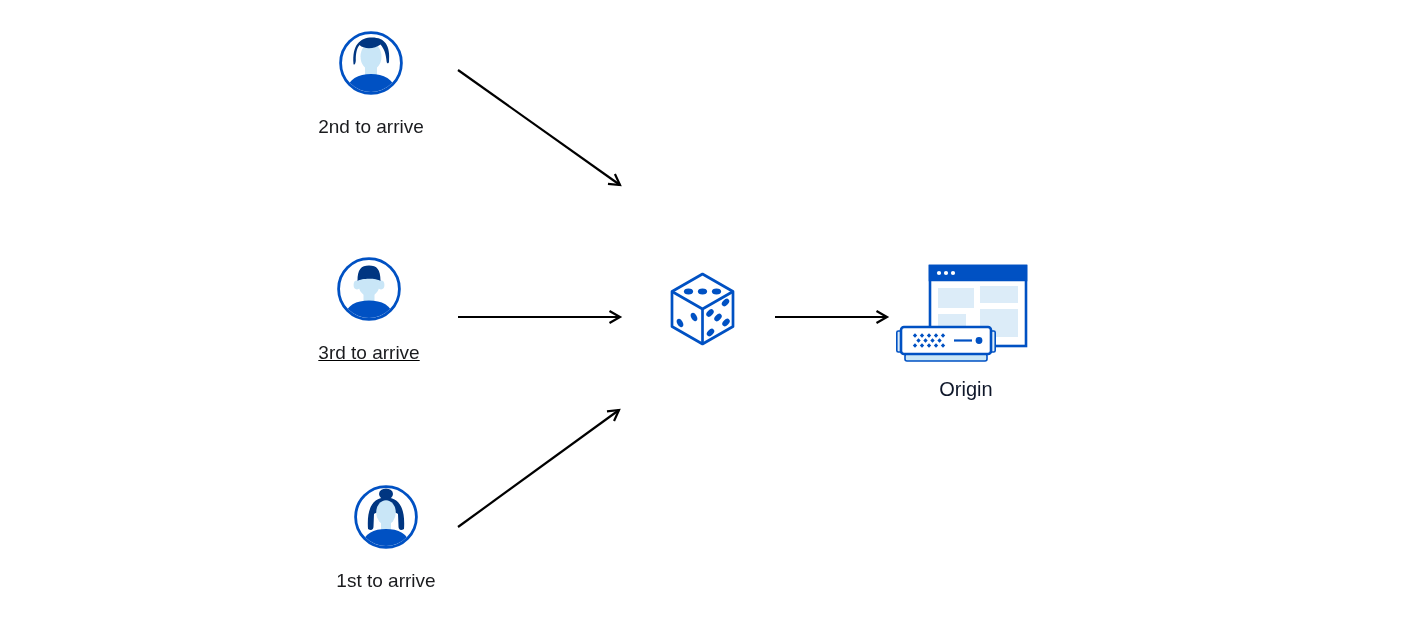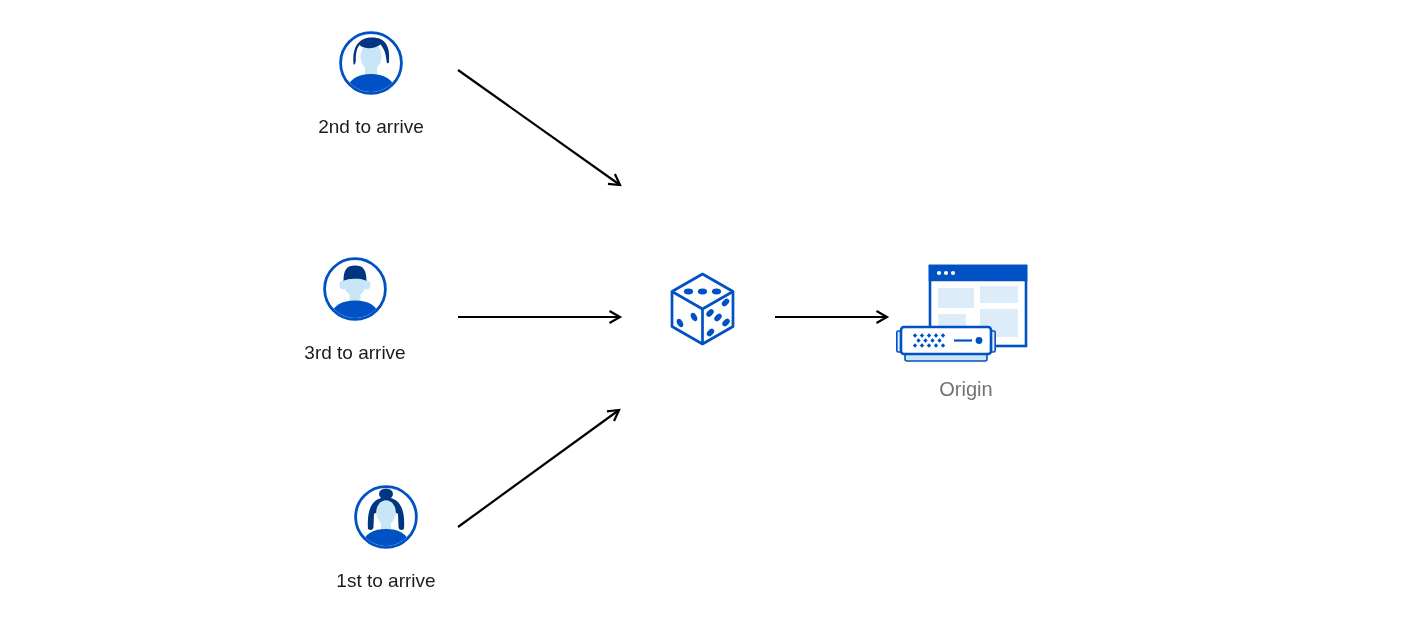--- a/index.html
+++ b/index.html
@@ -2,21 +2,21 @@
 <html><head>
 <meta charset="utf-8">
 <style>
   html,body{margin:0;padding:0;background:#fff;}
   .canvas{
     position:relative;width:1405px;height:633px;background:#ffffff;
     font-family:"Liberation Sans",sans-serif;overflow:hidden;
   }
   .node{position:absolute;display:flex;flex-direction:column;align-items:center;}
   .node-label{margin-top:21px;font-size:19px;color:#1a1b1e;white-space:nowrap;}
-  .origin-label{margin-top:8px;font-size:20px;color:#737373;}
+  .origin-label{margin-top:8px;font-size:20px;color:#0f172a;}
   .arrows{position:absolute;left:0;top:0;pointer-events:none;}
   svg{display:block;}
 </style>
 </head>
 <body>
 
 <div class="canvas">
 
   <svg class="arrows" width="1405" height="633" viewBox="0 0 1405 633">
     <defs>
@@ -46,21 +46,21 @@
         <path d="M14.5,33 C13,14 21,6.5 33,6.5 C46,6.5 51.5,14.5 50,31
                  C49.5,32.8 47.8,32.8 47.6,30.5 C47,23 45.5,18.5 41.5,13.5
                  C36,18 25,18.5 20.5,14 C17.5,17.5 16.8,23 16.8,29.5
                  C16.8,32.5 15,34.8 14.5,33 Z" fill="#003681"></path>
         <path d="M6,64 C8,48.5 18.5,43 32,43 C45.5,43 56,48.5 58,64 Z" fill="#0051c3"></path>
       </g>
     </svg>
     <div class="node-label">2nd to arrive</div>
   </div>
 
-  <div class="node" style="left:285px;top:257px;width:140px;">
+  <div class="node" style="left:299px;top:257px;width:140px;text-decoration:underline;">
     <svg width="64" height="64" viewBox="0 0 64 64">
       <defs>
           <clipPath id="c2">
             <circle cx="32" cy="32" r="29"></circle>
           </clipPath>
         </defs>
       <circle cx="32" cy="32" r="30.4" fill="#ffffff" stroke="#0051c3" stroke-width="2.8"></circle>
       <g clip-path="url(#c2)">
         <rect x="26.5" y="33" width="11" height="13" fill="#c9e6f7"></rect>
         <ellipse cx="20" cy="28" rx="3.4" ry="4.4" fill="#c9e6f7"></ellipse>

